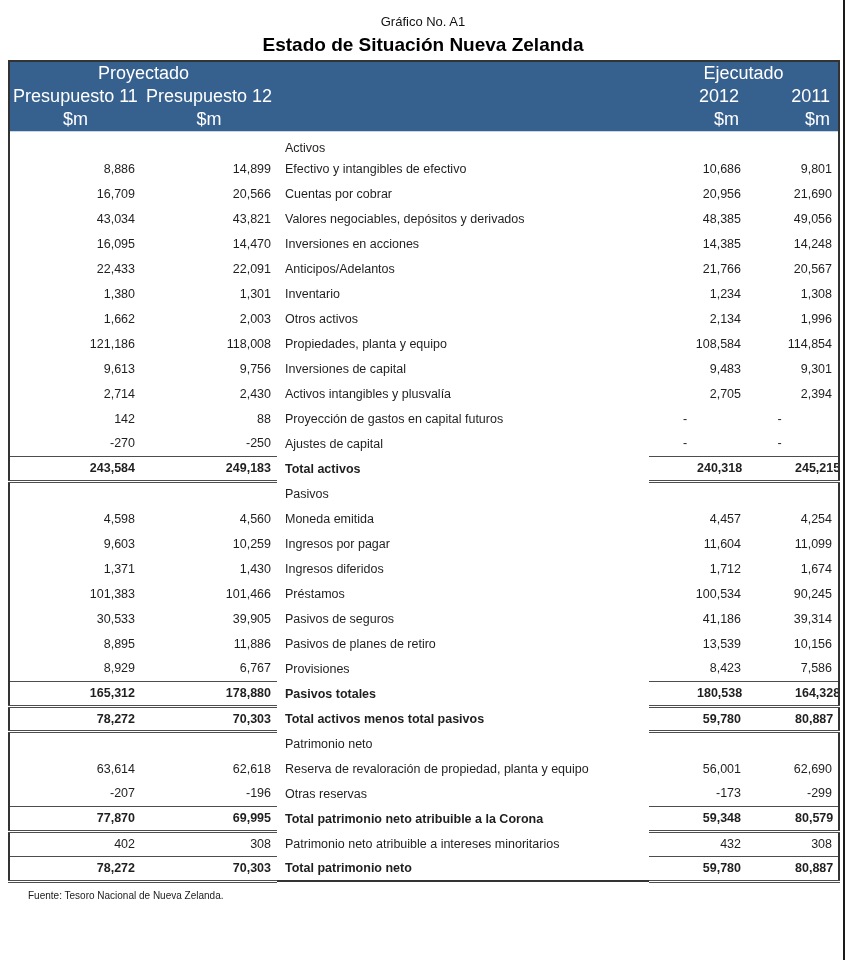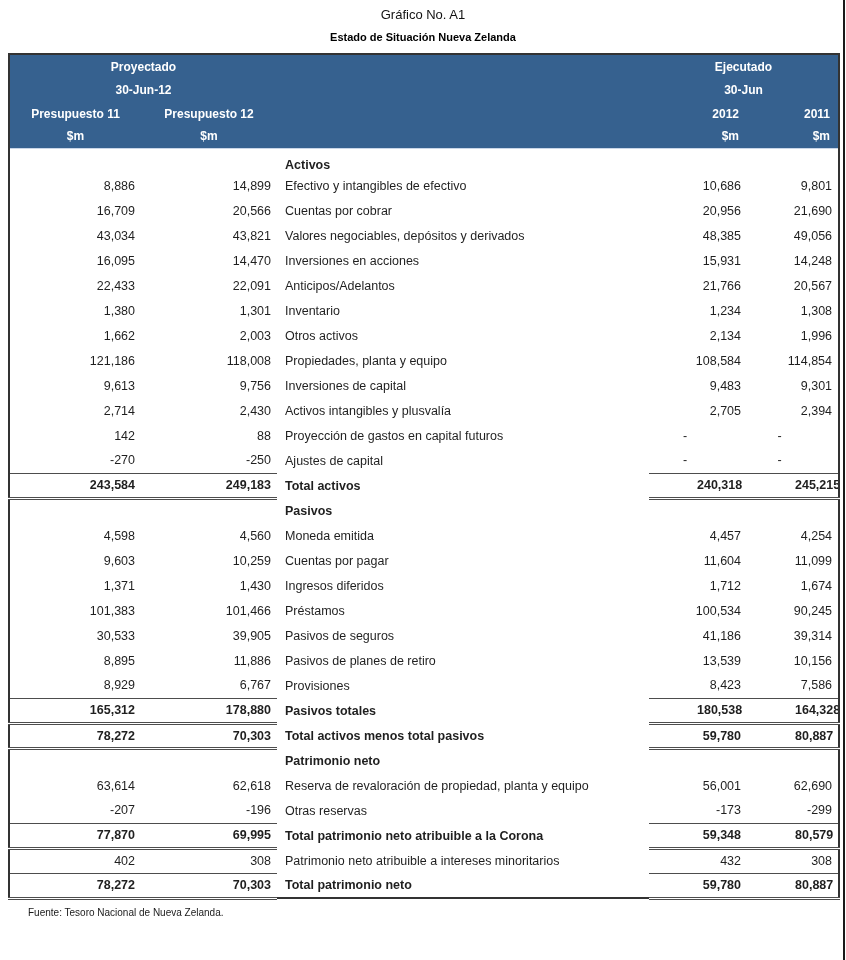--- a/index.html
+++ b/index.html
@@ -8,46 +8,46 @@
     --body-text:#1F1F1F;
     --outer-border:#333333;
     --rule:#4D4D4D;
   }
   *{box-sizing:border-box;margin:0;padding:0;}
   html,body{background:#FFFFFF;}
   body{
     width:846px;height:960px;position:relative;overflow:hidden;
     font-family:"Liberation Sans",sans-serif;color:var(--body-text);
   }
-  .titles{width:846px;text-align:center;padding-top:5px;}
+  .titles{width:846px;text-align:center;padding-top:12px;}
   .chart-number{font-size:13px;line-height:20px;color:#111;}
-  .page-title{font-size:11px;font-weight:bold;line-height:25px;color:#000;}
+  .page-title{font-size:19px;font-weight:bold;line-height:25px;color:#000;}
   table.balance{
     border-collapse:collapse;table-layout:fixed;
     width:830px;margin-left:8px;margin-top:3px;
     border:2px solid var(--outer-border);
   }
   col.c1{width:132px;}col.c2{width:136px;}col.c3{width:372px;}col.c4{width:98px;}col.c5{width:92px;}
   thead th{
     background:var(--header-bg);color:var(--header-text);
-    font-size:12px;font-weight:bold;height:23px;vertical-align:middle;
+    font-size:18px;font-weight:normal;height:23px;vertical-align:middle;
   }
   thead tr.group-row th{height:24px;}
   th.center{text-align:center;}
   th.rnum{text-align:right;padding-right:8px;}
   thead tr:last-child th{border-bottom:1px solid #C9D6E8;}
   tbody td{
     font-size:12.5px;height:25px;vertical-align:middle;
     white-space:nowrap;overflow:hidden;
   }
   tbody tr:first-child td{padding-top:9px;}
   td.num{text-align:right;padding-right:6px;}
   td.lbl{text-align:left;padding-left:8px;}
   td.dash{text-align:center;padding-right:26px;}
-  tr.row-section td{font-weight:bold;margin-top:28px;}
+  tr.row-section td{font-weight:normal;margin-top:28px;}
   tr.row-total td{font-weight:bold;}
   tr.row-total td.rule{
     border-top:1px solid var(--rule);
     border-bottom:3px double var(--rule);
     padding-left:48px;
   }
   .source-note{
     font-size:10px;color:#1a1a1a;margin:5px 0 0 28px;line-height:16px;
   }
   .scan-edge-line{
@@ -69,25 +69,20 @@
       <col class="c3">
       <col class="c4">
       <col class="c5">
   </colgroup>
   <thead>
     <tr class="group-row">
       <th colspan="2" class="center">Proyectado</th>
       <th></th>
       <th colspan="2" class="center">Ejecutado</th>
     </tr>
-    <tr class="group-row">
-      <th colspan="2" class="center">30-Jun-12</th>
-      <th></th>
-      <th colspan="2" class="center">30-Jun</th>
-    </tr>
     <tr>
       <th class="center">Presupuesto 11</th>
       <th class="center">Presupuesto 12</th>
       <th></th>
       <th class="rnum">2012</th>
       <th class="rnum">2011</th>
     </tr>
     <tr>
       <th class="center">$m</th>
       <th class="center">$m</th>
@@ -122,21 +117,21 @@
         <td class="num">43,034</td>
         <td class="num">43,821</td>
         <td class="lbl">Valores negociables, depósitos y derivados</td>
         <td class="num">48,385</td>
         <td class="num">49,056</td>
       </tr>
       <tr class="row-data">
         <td class="num">16,095</td>
         <td class="num">14,470</td>
         <td class="lbl">Inversiones en acciones</td>
-        <td class="num">15,931</td>
+        <td class="num">14,385</td>
         <td class="num">14,248</td>
       </tr>
       <tr class="row-data">
         <td class="num">22,433</td>
         <td class="num">22,091</td>
         <td class="lbl">Anticipos/Adelantos</td>
         <td class="num">21,766</td>
         <td class="num">20,567</td>
       </tr>
       <tr class="row-data">
@@ -205,21 +200,21 @@
       <tr class="row-data">
         <td class="num">4,598</td>
         <td class="num">4,560</td>
         <td class="lbl">Moneda emitida</td>
         <td class="num">4,457</td>
         <td class="num">4,254</td>
       </tr>
       <tr class="row-data">
         <td class="num">9,603</td>
         <td class="num">10,259</td>
-        <td class="lbl">Cuentas por pagar</td>
+        <td class="lbl">Ingresos por pagar</td>
         <td class="num">11,604</td>
         <td class="num">11,099</td>
       </tr>
       <tr class="row-data">
         <td class="num">1,371</td>
         <td class="num">1,430</td>
         <td class="lbl">Ingresos diferidos</td>
         <td class="num">1,712</td>
         <td class="num">1,674</td>
       </tr>

